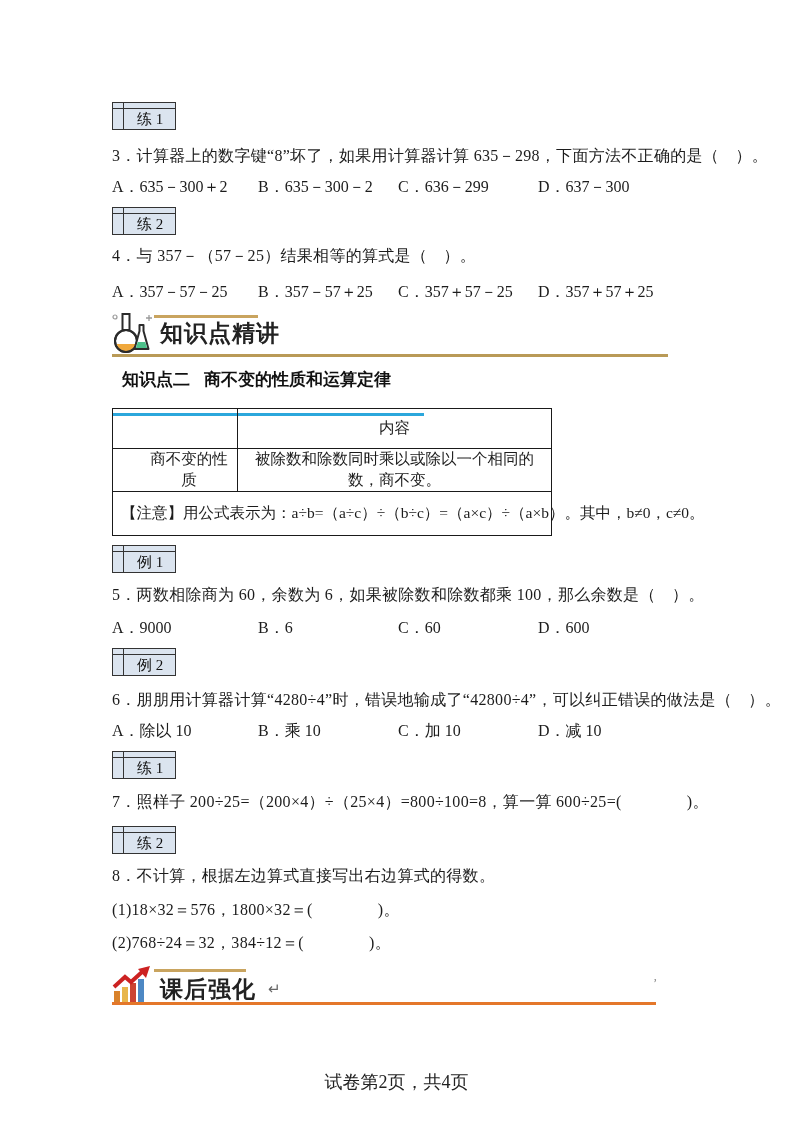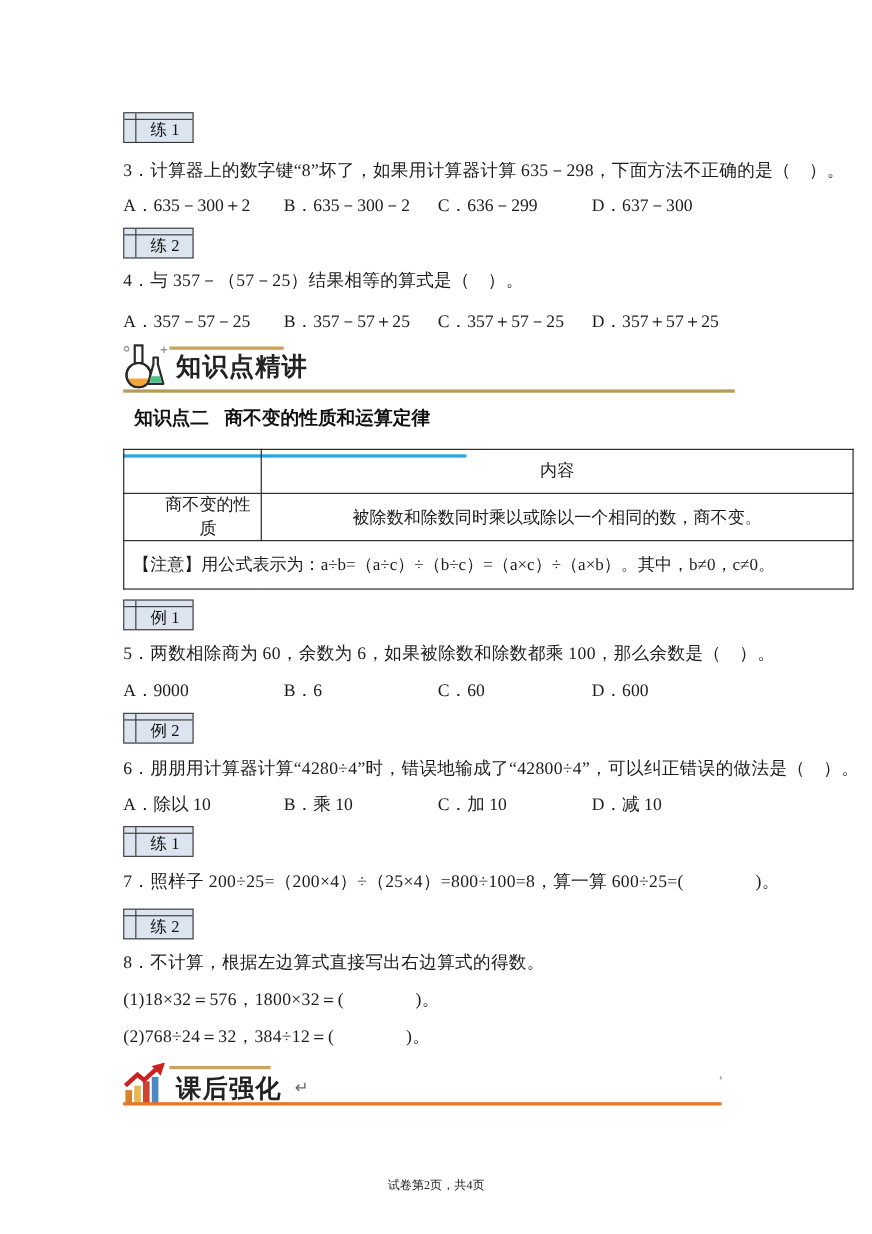--- a/index.html
+++ b/index.html
@@ -55,40 +55,40 @@
     position:absolute;left:112px;top:368px;width:312px;
     border-bottom:3px solid #2ba7dc;
     padding:0 0 22px 10px;box-sizing:border-box;
     font-family:"Liberation Sans","DejaVu Sans",sans-serif;
     font-weight:bold;font-size:17px;color:#111;white-space:nowrap;
   }
   .kp .kptitle{margin-left:14px;}
   
   .kptable{
     position:absolute;left:112px;top:408px;
-    width:664px;border-collapse:collapse;table-layout:fixed;
+    width:440px;border-collapse:collapse;table-layout:fixed;
     font-size:15.5px;color:#1c1c1c;
   }
   .kptable td{border:1px solid #1a1a1a;padding:0 6px;box-sizing:border-box;}
   .kptable .c1{width:125px;padding-left:34px;}
   .kptable tr.r1 td{height:40px;}
   .kptable tr.r2 td{height:39px;}
   .kptable tr.r3 td{height:44px;}
   .kptable .center{text-align:center;vertical-align:middle;}
   .kptable .note{text-align:left;vertical-align:middle;padding-left:8px;white-space:nowrap;}
   
   .wm{
     position:absolute;top:1061px;left:0;width:100%;
     text-align:center;
     font-family:"Liberation Sans","DejaVu Sans",sans-serif;
     font-size:21px;color:#ababab;letter-spacing:0.5px;
   }
   .pageinfo{
     position:absolute;top:1070px;left:0;width:100%;
-    text-align:center;font-size:11px;color:#222;
+    text-align:center;font-size:18px;color:#222;
   }
   .stray{
     position:absolute;left:653px;top:975px;
     font-size:13px;color:#888;
   }
   .icon-svg{position:absolute;left:0;top:0;}
 </style>
 </head>
 <body>
 

